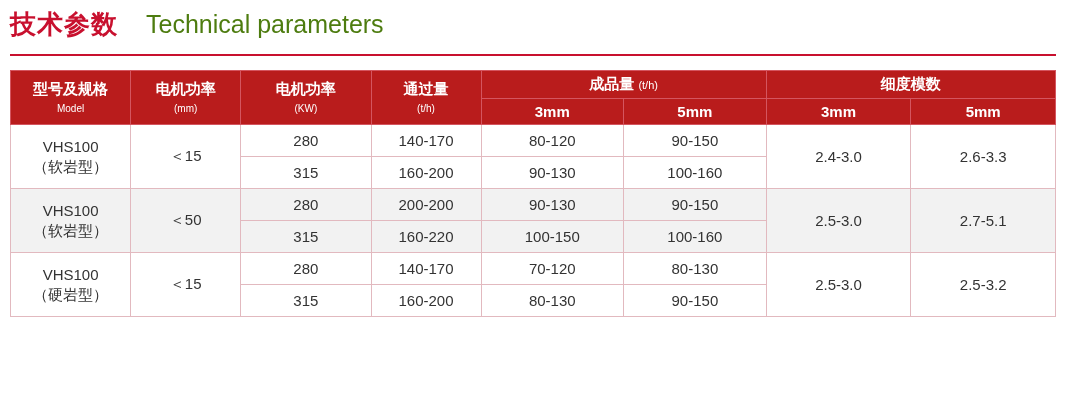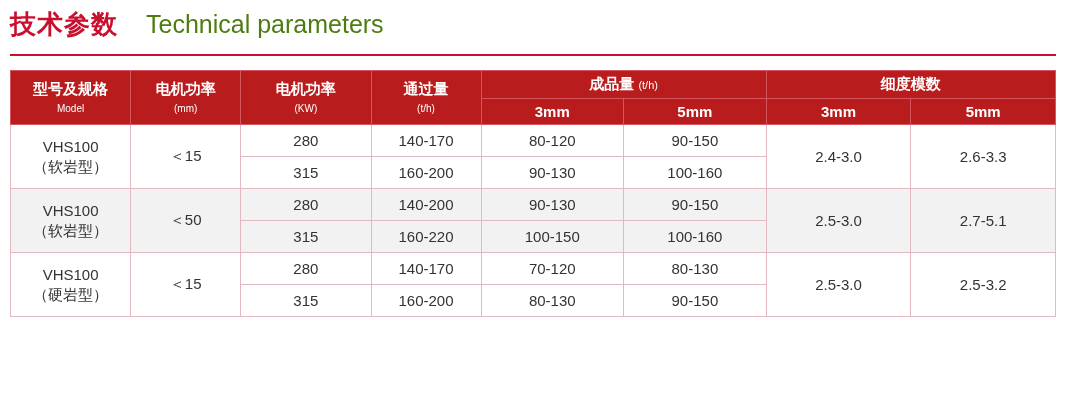--- a/index.html
+++ b/index.html
@@ -178,21 +178,21 @@
         <td>100-160</td>
       </tr>
 
       <tr class="shaded">
         <td rowspan="2" class="model-cell">
           <span>VHS100</span>
           <span class="line2">（软岩型）</span>
         </td>
         <td rowspan="2">＜50</td>
         <td>280</td>
-        <td>140-200</td>
+        <td>200-200</td>
         <td>90-130</td>
         <td>90-150</td>
         <td rowspan="2">2.5-3.0</td>
         <td rowspan="2">2.7-5.1</td>
       </tr>
       <tr class="shaded">
         <td>315</td>
         <td>160-220</td>
         <td>100-150</td>
         <td>100-160</td>

